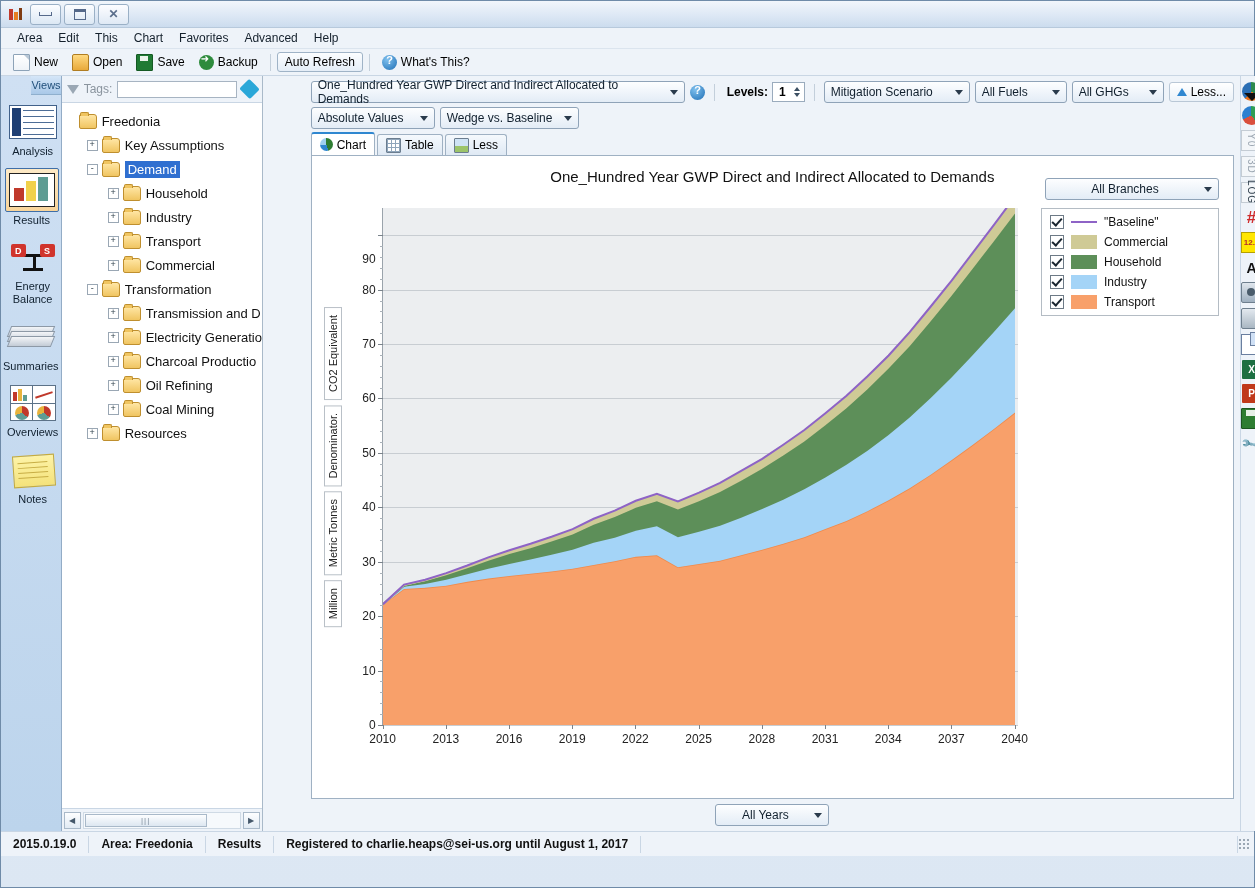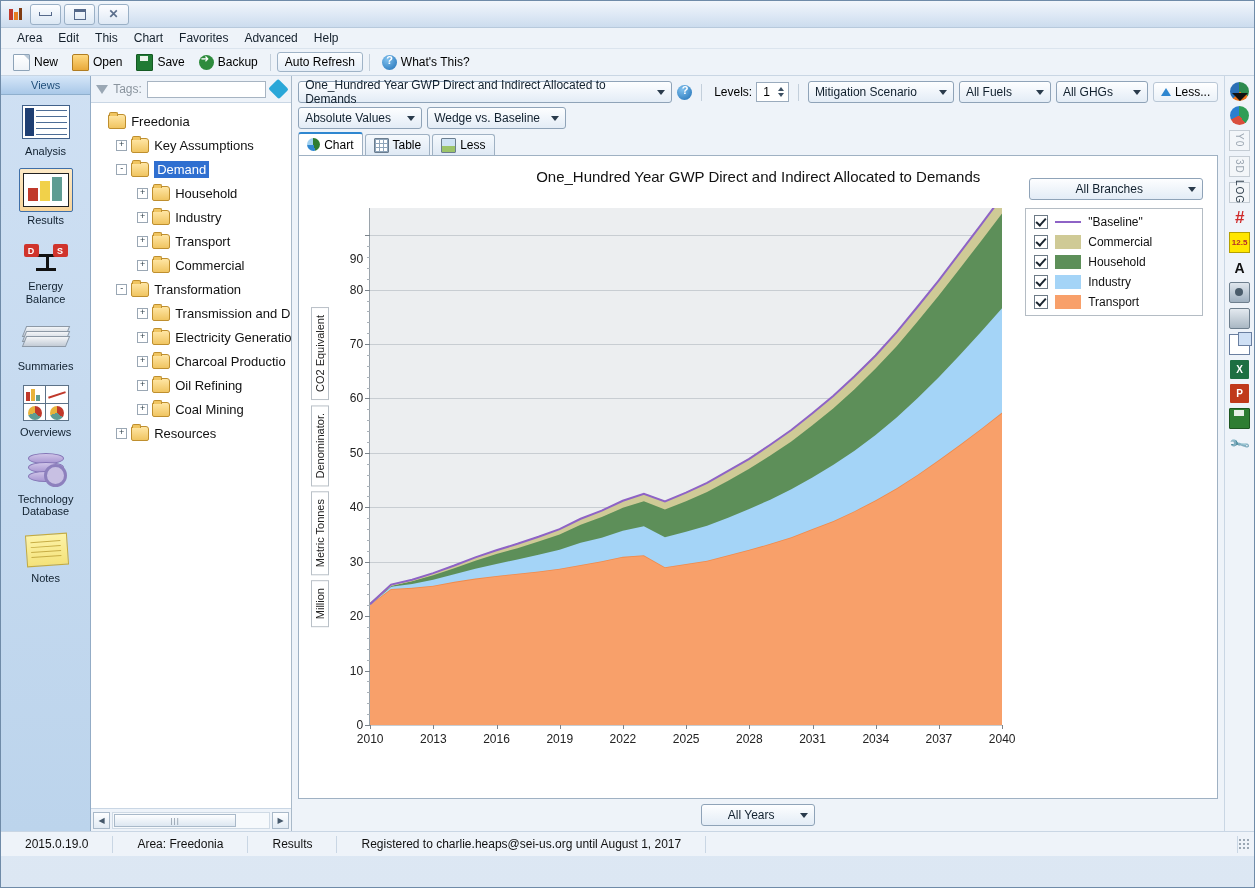--- a/index.html
+++ b/index.html
@@ -62,21 +62,21 @@
   .ic-save:after{content:"";position:absolute;left:3px;top:1px;width:8px;height:5px;background:#eaf3ea;}
   .ic-backup{background:#2e8b3d;border-radius:50%;}
   .ic-backup:after{content:"➜";position:absolute;left:2px;top:-2px;color:#fff;font-size:10px;}
   .ic-help{background:radial-gradient(circle at 35% 30%,#7fc0ee,#1f6fb5);border-radius:50%;}
   .ic-help:after{content:"?";position:absolute;left:4.5px;top:-1px;color:#fff;font-size:11px;font-weight:bold;}
   
   .mainrow{display:flex;height:755px;}
   
   .views{
     width:93px;background:linear-gradient(#cfe0f3,#bcd4ec);
-    border-right:1px solid #93acc6;display:flex;flex-direction:column;
+    border-right:1px solid #93acc6;display:flex;flex-direction:column;align-items:flex-end;
   }
   .views-hdr{
     height:18px;display:flex;align-items:center;justify-content:center;
     background:linear-gradient(#d5e6f8,#a9c8e8);color:#1f4e79;font-size:11px;
     border-bottom:1px solid #8fafcd;
   }
   .view-item{
     display:flex;flex-direction:column;align-items:center;gap:2px;
     padding:6px 2px 4px;font-size:11px;color:#10202f;text-align:center;line-height:1.15;
   }
@@ -152,31 +152,31 @@
     background:linear-gradient(#ffe6a5,#f0c561);border:1px solid #bf8f2e;border-radius:2px 3px 2px 2px;
   }
   .fold:before{content:"";position:absolute;left:0;top:-3px;width:7px;height:3px;background:#f0c561;border:1px solid #bf8f2e;border-bottom:none;border-radius:2px 2px 0 0;}
   .tnode .lbl{color:#111;}
   .tnode.sel .lbl{background:#2f6fd0;color:#fff;padding:1px 3px;}
   .treescroll{height:22px;border-top:1px solid #c9d6e4;background:#eef3f9;display:flex;align-items:center;padding:0 2px;gap:2px;}
   .sb-arrow{width:15px;height:15px;border:1px solid #a9b9c9;background:linear-gradient(#fdfeff,#e2ebf4);font-size:8px;display:flex;align-items:center;justify-content:center;color:#45586b;}
   .sb-track{flex:1;height:15px;background:#f6f9fc;border:1px solid #cfdae5;position:relative;}
   .sb-thumb{position:absolute;left:1px;top:1px;width:120px;height:11px;background:linear-gradient(#fdfeff,#dde7f1);border:1px solid #a9b9c9;display:flex;align-items:center;justify-content:center;color:#7d8c9b;font-size:8px;letter-spacing:1px;}
   
-  .content{flex:1;display:flex;flex-direction:column;background:#eef3f9;}
+  .content{flex:1;display:flex;flex-direction:column;background:#eef3f9;padding-left:42px;}
   .ctrlrow{display:flex;align-items:center;gap:5px;padding:5px 6px 0;}
   .ctrlrow2{display:flex;align-items:center;gap:5px;padding:4px 6px 4px;}
   .combo{
     height:20px;border:1px solid #8fa3b8;border-radius:3px;
     background:linear-gradient(#fdfeff,#e3ecf6);
     display:flex;align-items:center;justify-content:space-between;gap:6px;
     padding:0 6px;font-size:12px;color:#11202e;
   }
   .combo .caret{width:0;height:0;border-left:4px solid transparent;border-right:4px solid transparent;border-top:5px solid #2a3b4c;}
-  .lvl{display:flex;align-items:center;gap:4px;font-size:12px;padding-left:3px;}
+  .lvl{display:flex;align-items:center;gap:4px;font-size:12px;padding-left:3px;font-weight:bold;}
   .spin{display:flex;align-items:center;border:1px solid #9aabbd;background:#fff;height:18px;padding:0 2px;}
   .spin span{font-size:12px;padding:0 4px;}
   .spin .arr{display:flex;flex-direction:column;gap:2px;padding-right:2px;}
   .spin .arr i{width:0;height:0;border-left:3px solid transparent;border-right:3px solid transparent;}
   .spin .arr .up{border-bottom:4px solid #3c4f62;}
   .spin .arr .dn{border-top:4px solid #3c4f62;}
   .less{
     display:flex;align-items:center;gap:4px;padding:2px 7px;font-size:12px;
     border:1px solid #b9c7d6;border-radius:3px;background:linear-gradient(#ffffff,#eaf1f8);
   }
@@ -240,21 +240,21 @@
   .r-pp{background:#c0391b;color:#fff;font-weight:bold;font-size:10px;border-radius:1px;}
   .r-save{background:#2e7d32;border:1px solid #1d5620;border-radius:1px;}
   .r-save:after{content:"";position:absolute;left:4px;top:1px;width:10px;height:6px;background:#e7f0e7;}
   .r-wr{color:#7a8795;font-size:14px;transform:rotate(-35deg);}
   
   .bottombar{height:32px;display:flex;align-items:center;justify-content:center;background:#eef3f9;}
   
   .statusbar{
     height:24px;display:flex;align-items:center;background:#eef3f9;border-top:1px solid #c9d6e4;font-size:12px;
   }
-  .st-cell{padding:0 24px;height:17px;display:flex;align-items:center;border-right:1px solid #c9d6e4;color:#111;}
+  .st-cell{padding:0 12px;height:17px;display:flex;align-items:center;border-right:1px solid #c9d6e4;color:#111;font-weight:bold;}
   .st-spacer{flex:1;border-right:1px solid #c9d6e4;height:17px;}
   .grip{width:12px;height:12px;margin-left:auto;margin-right:4px;
     background-image:radial-gradient(#9aa7b4 35%,transparent 36%);background-size:4px 4px;}
 </style>
 </head>
 <body>
 
 <div id="app">
 
   <div class="titlebar">
@@ -382,32 +382,20 @@
                 <span class="pie"></span>
               </div>
             <div>
                 <span class="pie"></span>
               </div>
           </div>
         </div>
         <span>Overviews</span>
       </div>
 
-      <div class="view-item">
-        <div class="vbox">
-          <div class="vi-td">
-              <i class="c1"></i>
-              <i class="c2"></i>
-              <i class="c3"></i>
-              <span class="gear"></span>
-            </div>
-        </div>
-        <span style="white-space:pre-line">Technology
-Database</span>
-      </div>
 
       <div class="view-item">
         <div class="vbox">
           <div class="vi-notes">
               <i style="top:6px"></i>
               <i style="top:11px"></i>
               <i style="top:16px"></i>
               <i style="top:21px"></i>
             </div>
         </div>

